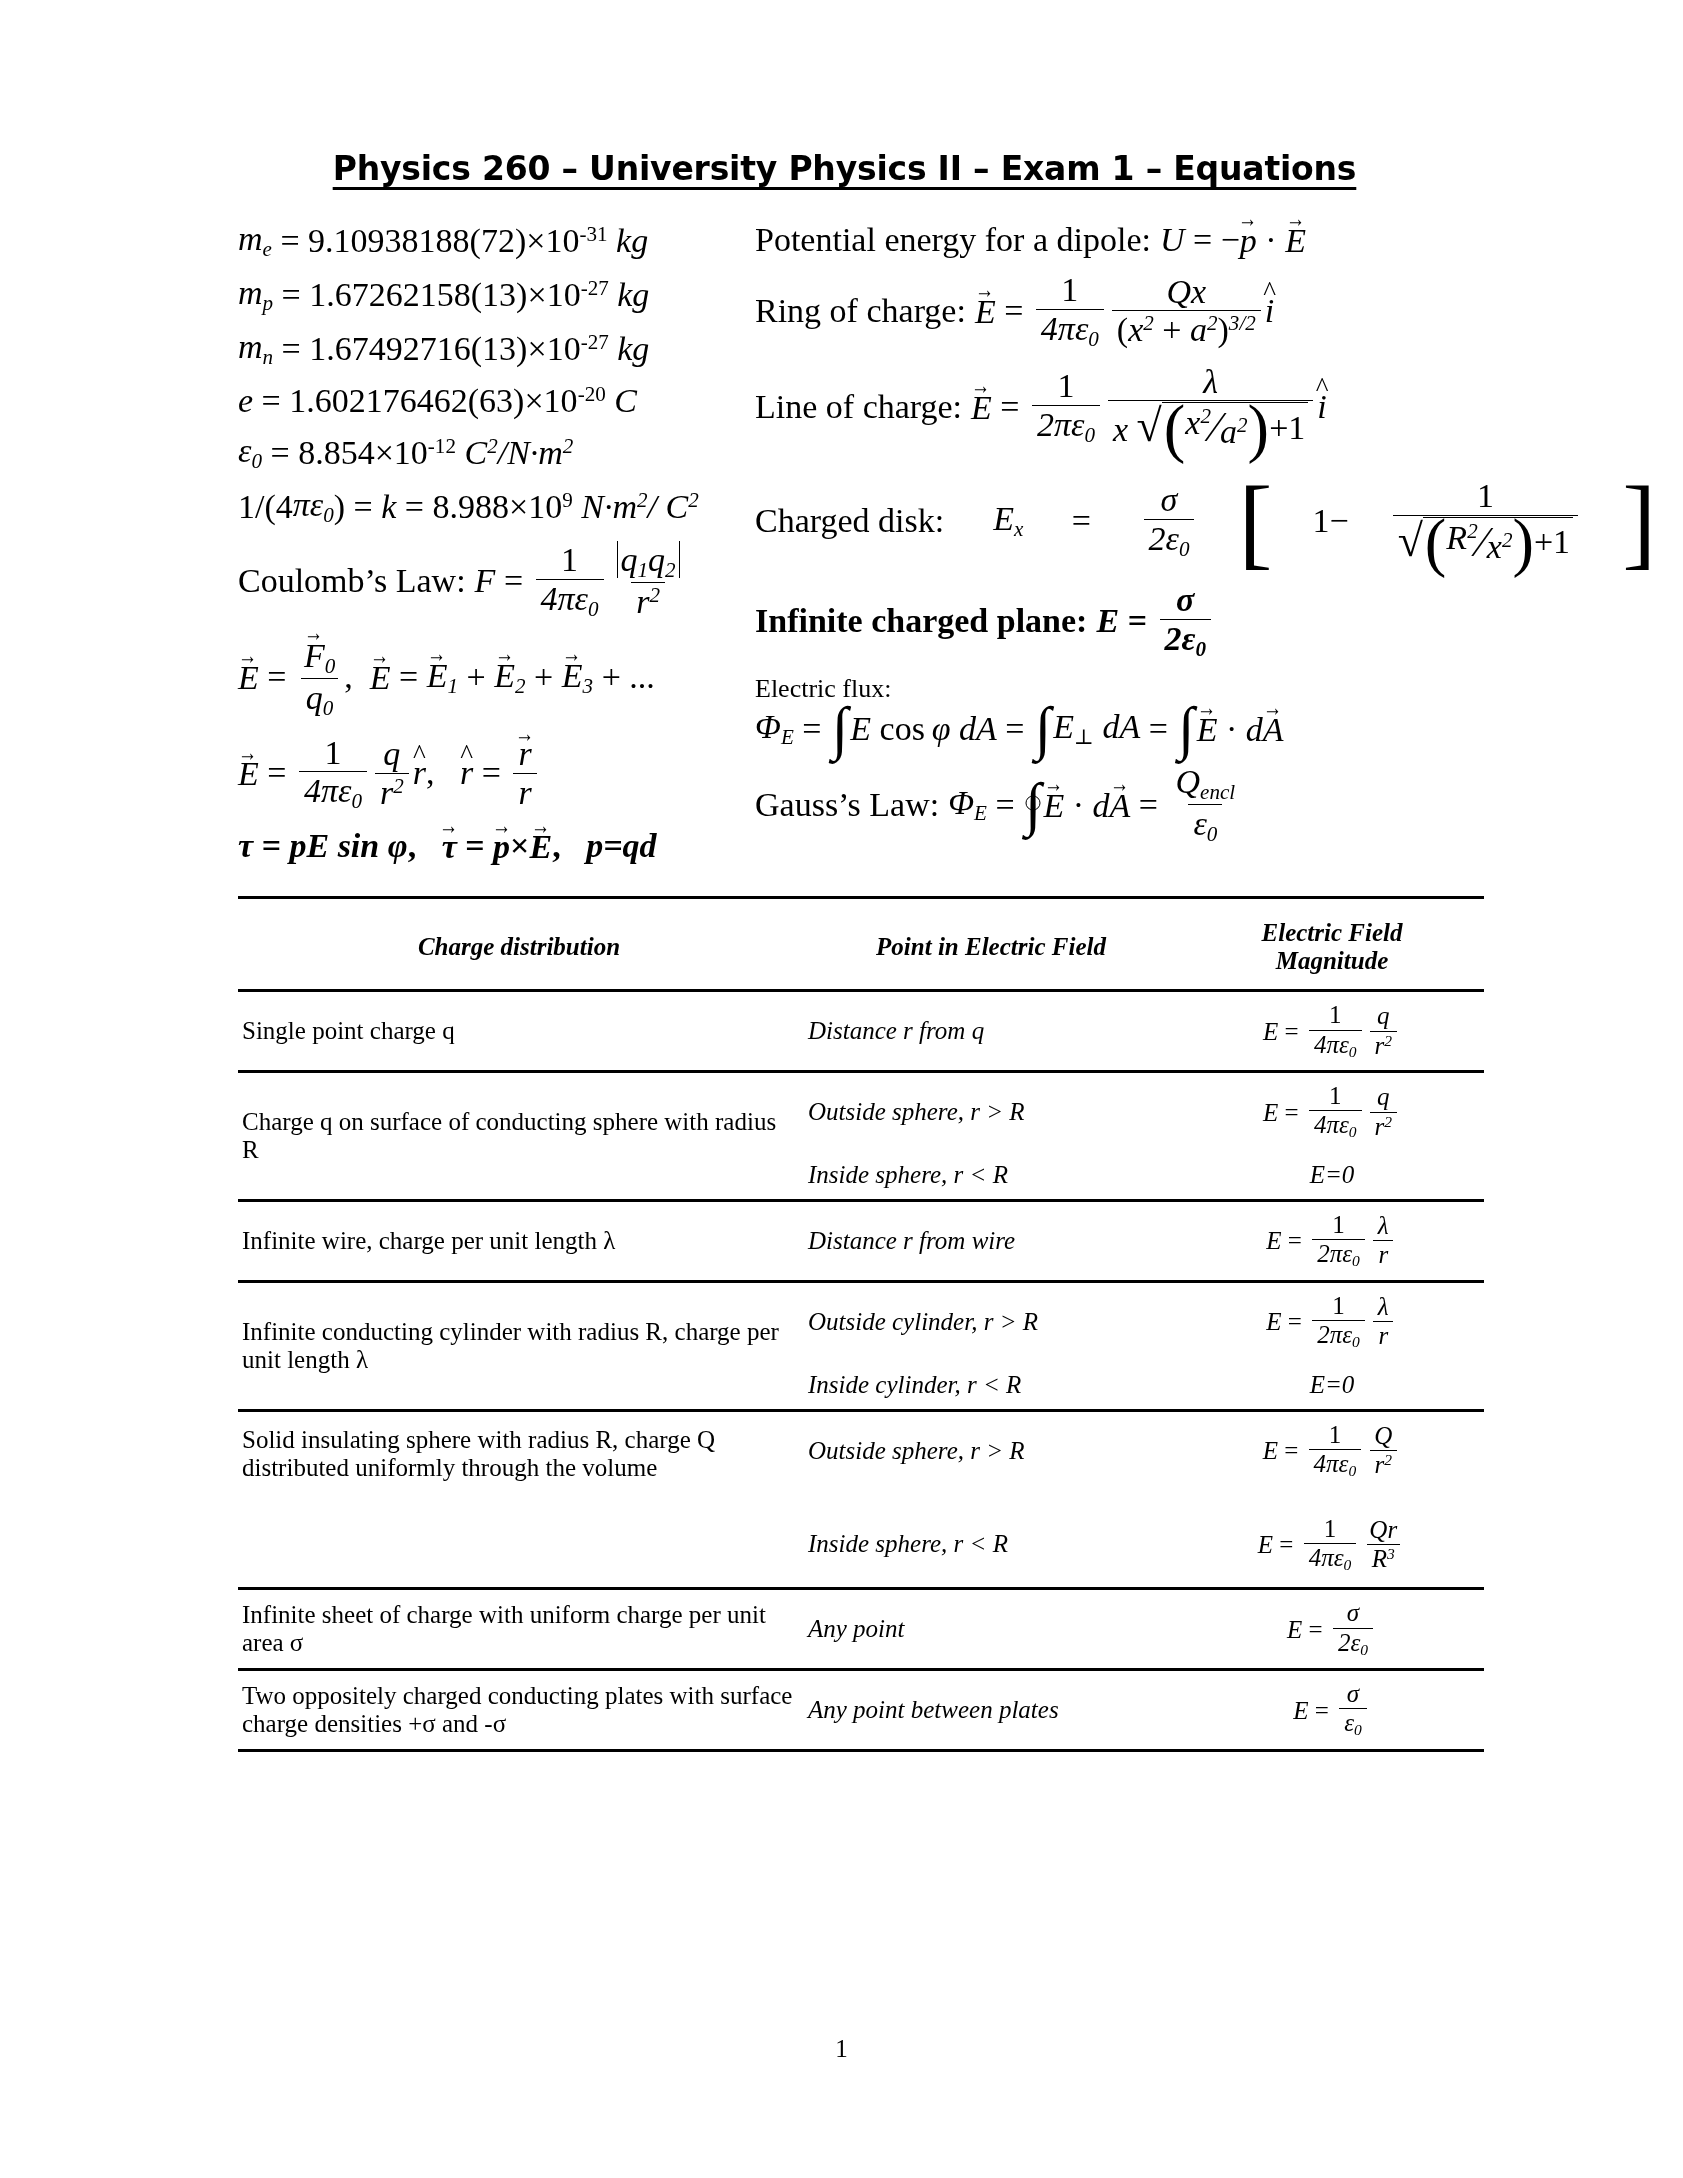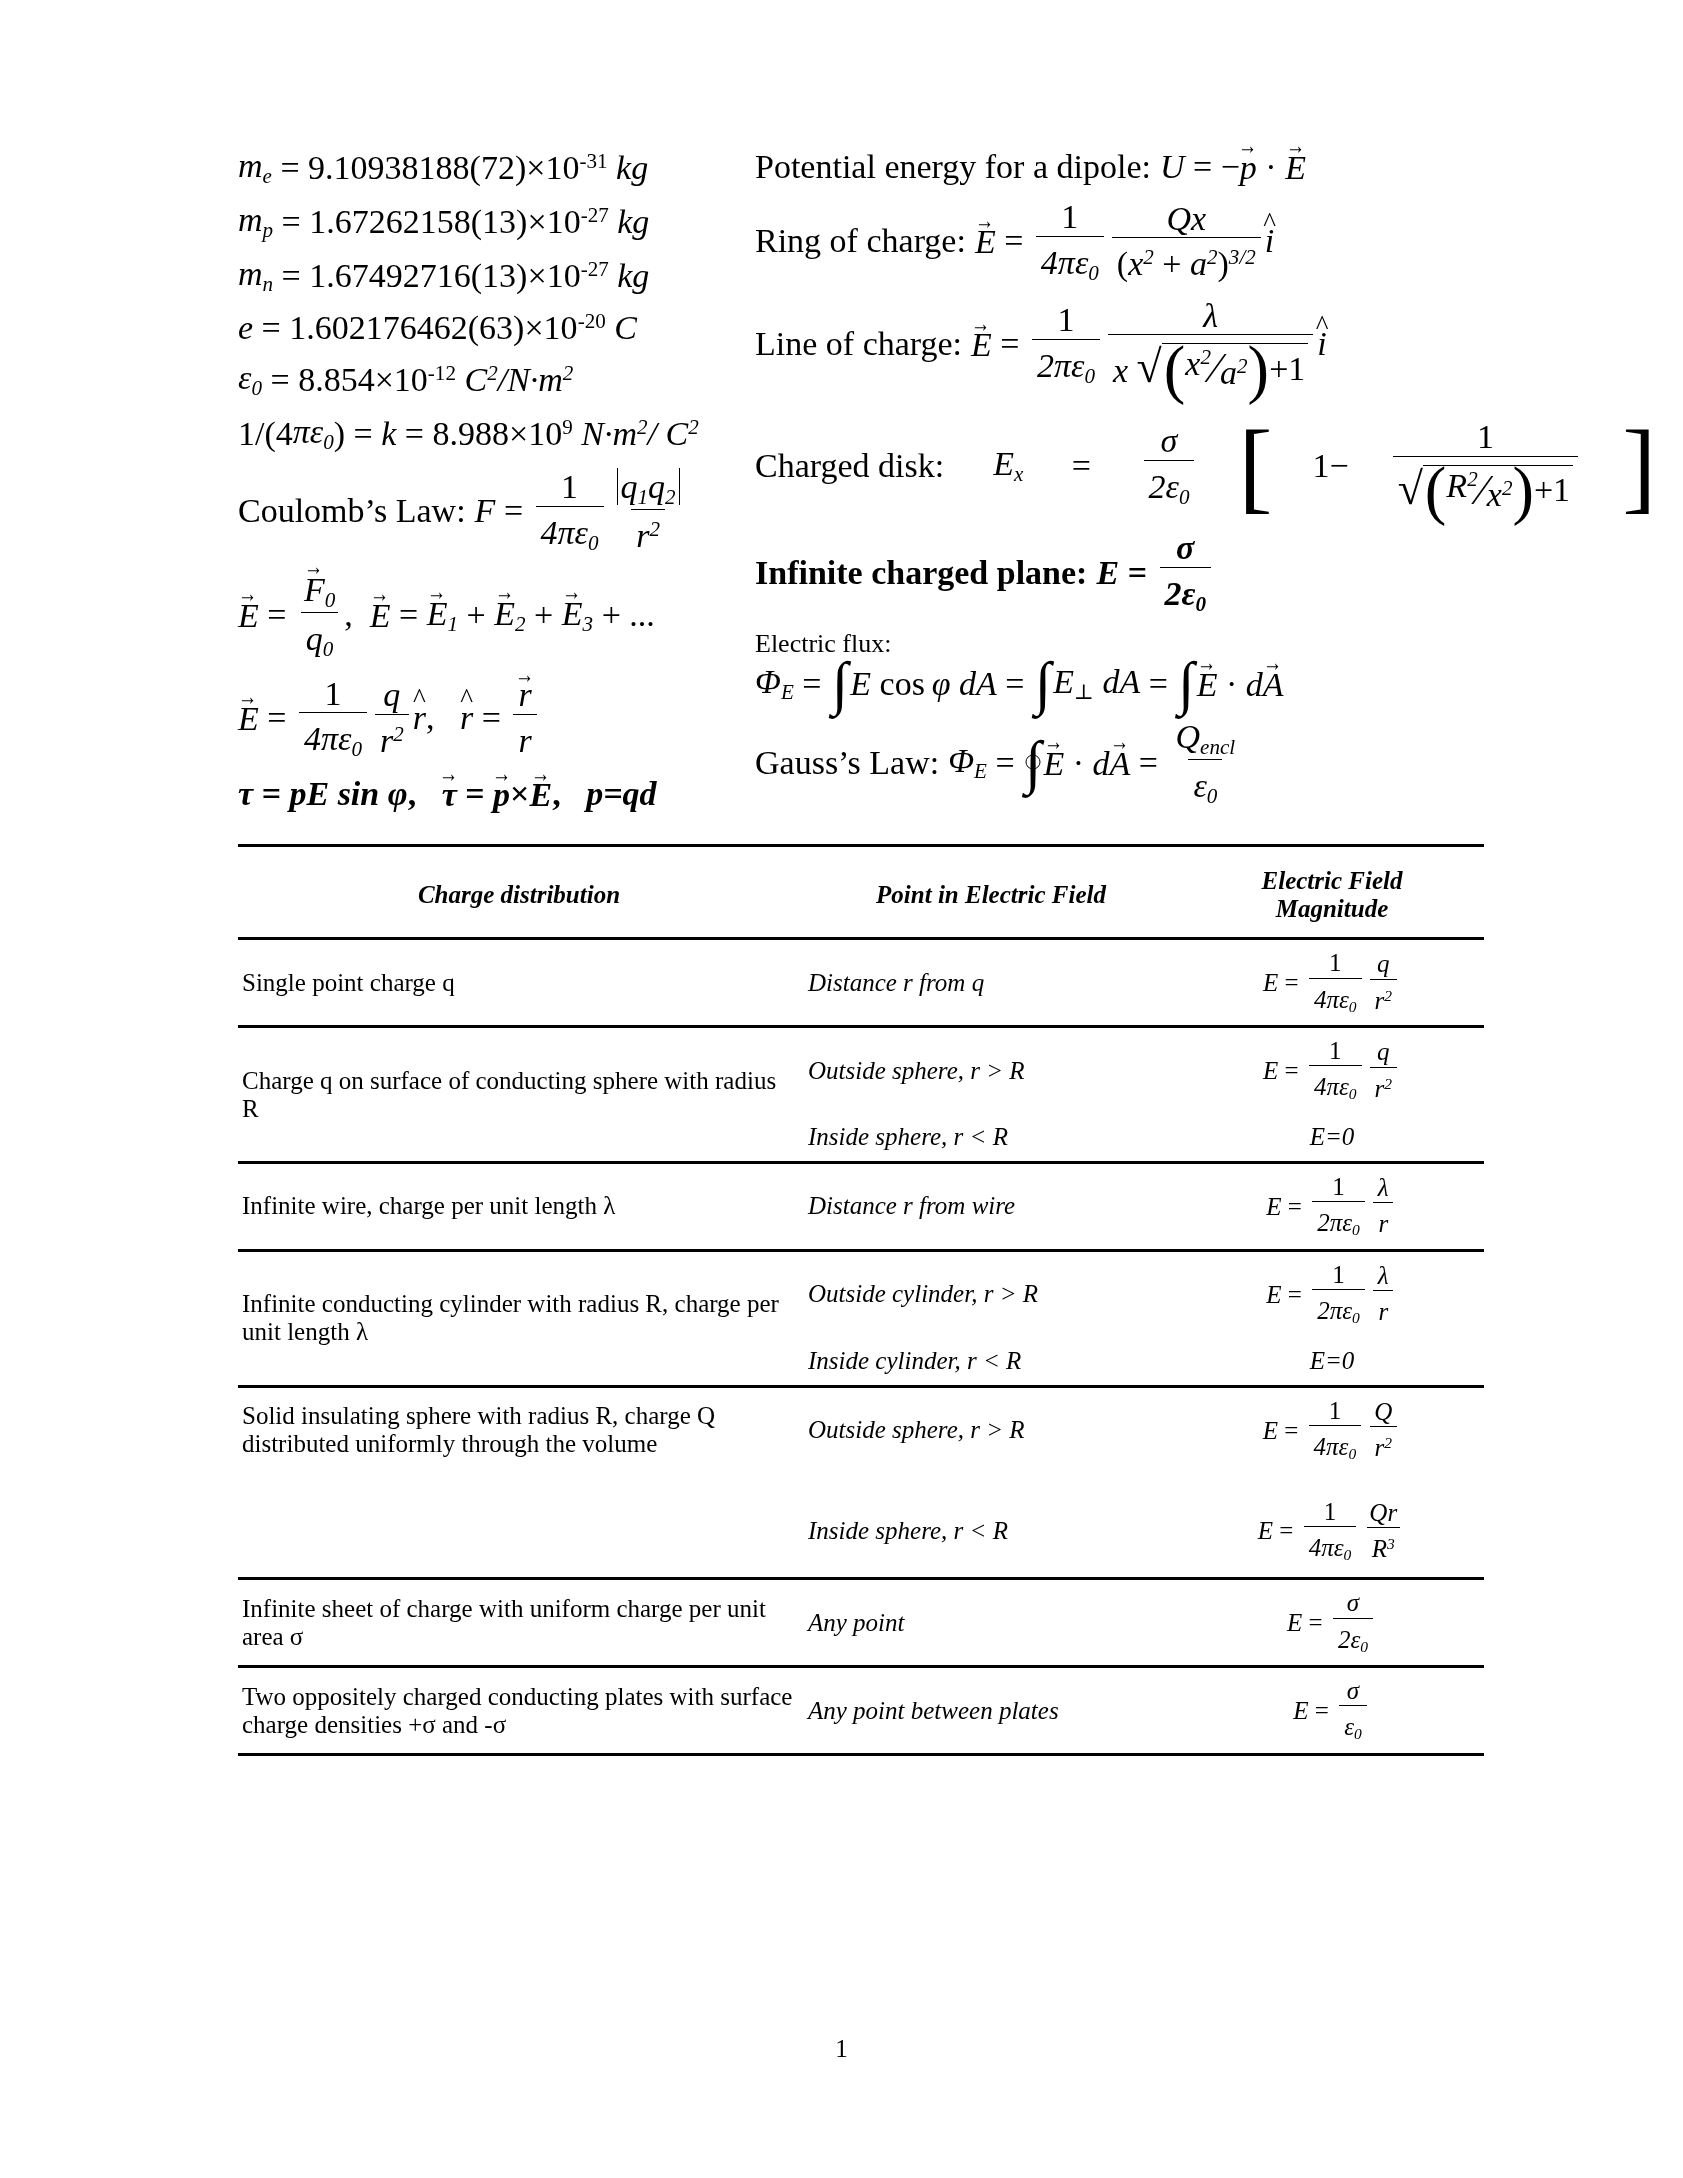--- a/index.html
+++ b/index.html
@@ -69,21 +69,21 @@
   
   .frac {
     display: inline-flex;
     flex-direction: column;
     align-items: center;
     vertical-align: middle;
     margin: 0 4px;
     line-height: 1.05;
   }
   .frac > .num { padding: 0 5px 1px 5px; }
-  .frac > .den { border-top: 1.6px solid #000; padding: 8px 5px 0 5px; }
+  .frac > .den { border-top: 1.6px solid #000; padding: 1px 5px 0 5px; }
 
   sub { font-size: 0.62em; vertical-align: -0.28em; }
   sup { font-size: 0.62em; vertical-align: 0.52em; }
 
   .vec { position: relative; display: inline-block; padding-top: 2px; }
   .vec::after {
     content: "\2192";
     position: absolute;
     left: 50%;
     transform: translateX(-52%) scaleX(0.78);
@@ -160,20 +160,21 @@
     text-align: center;
     font-size: 25px;
   }
 </style>
 </head>
 <body>
 
 <div class="page">
 <div class="content">
 
+  <h1 class="doc-title">Physics 260 – University Physics II – Exam 1 – Equations</h1>
 
   <div class="cols">
 
     <div class="col-left">
 
       <div class="eqline">
         <span class="mth"><span>m</span><sub class="mth">e</sub></span>
         <span class="up">&nbsp;=&nbsp;</span>
         <span class="up">9.10938188(72)</span>
         <span class="up">×10<sup>-31</sup></span>

